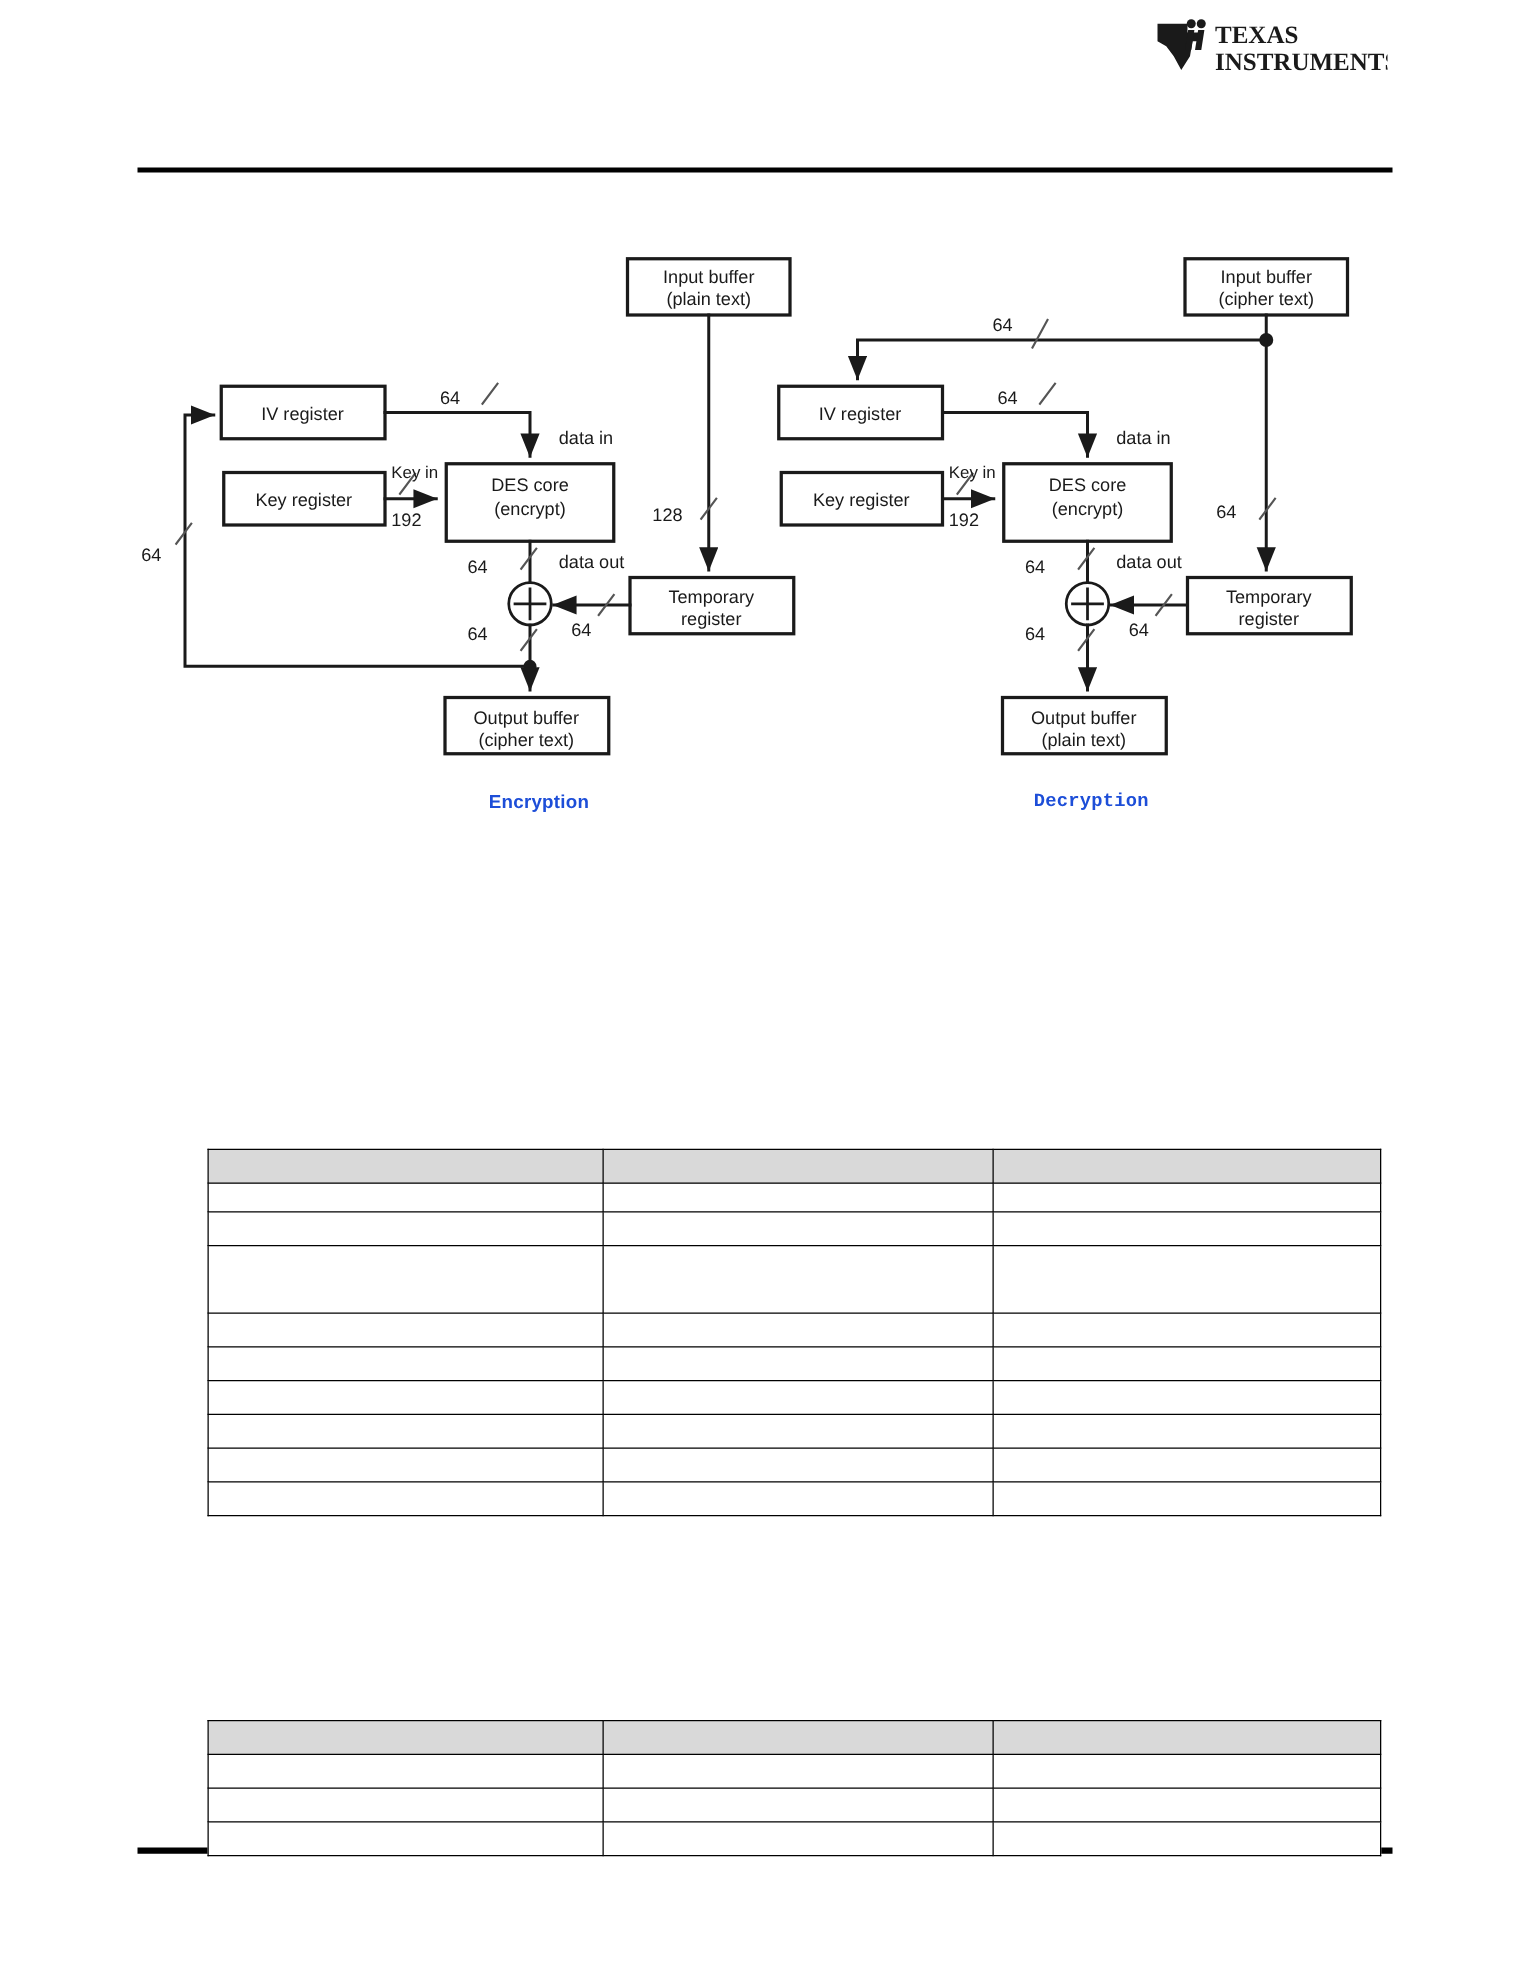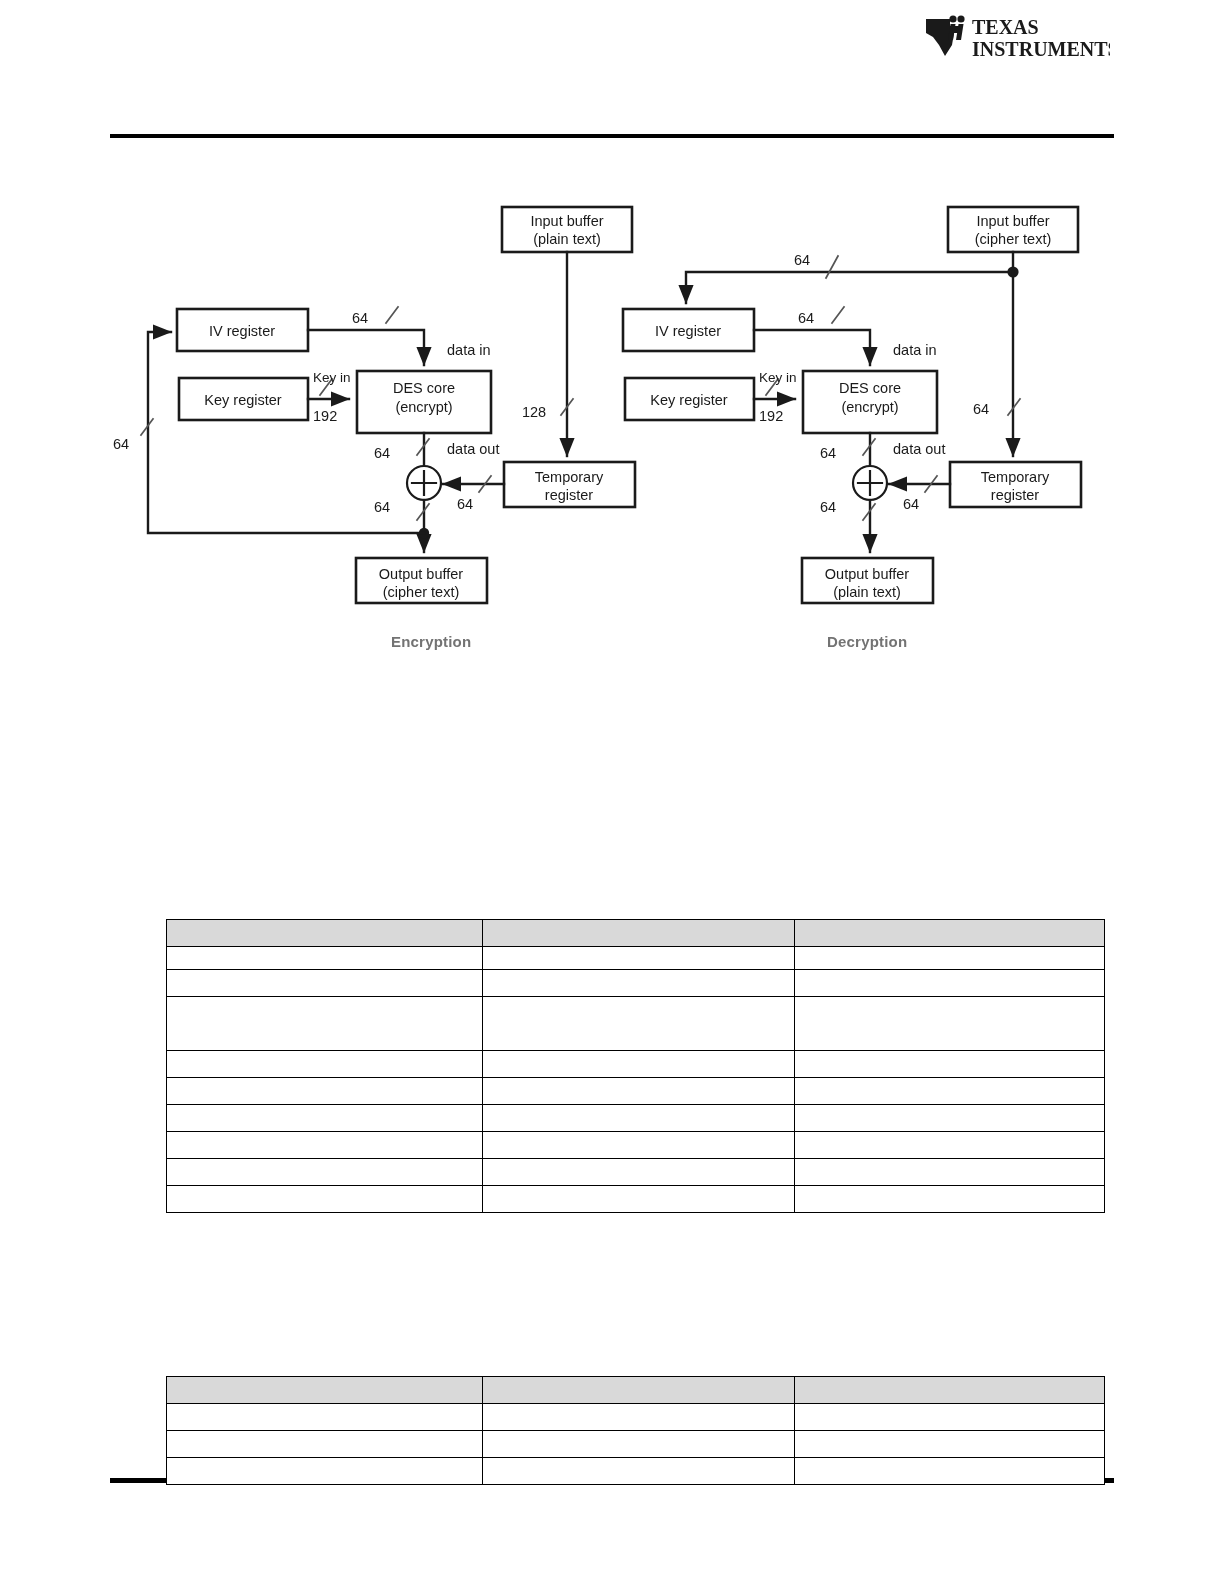--- a/index.html
+++ b/index.html
@@ -44,24 +44,24 @@
     width: 1224px;
     height: 470px;
   }
   #figure svg { display: block; }
 
   .cap {
     position: absolute;
     font-size: 15px;
     font-weight: bold;
     letter-spacing: 0.2px;
-    color: #737373;
+    color: #1d4ed8;
   }
   #cap-enc { left: 391px; top: 633px; }
-  #cap-dec { left: 827px; top: 633px; }
+  #cap-dec { left: 827px; top: 633px; font-family: Liberation Mono, monospace; }
 
   
   .doc-table {
     position: absolute;
     border-collapse: collapse;
     table-layout: fixed;
     border: 1.6px solid #000;
     background: #fff;
   }
   .doc-table td, .doc-table th {

